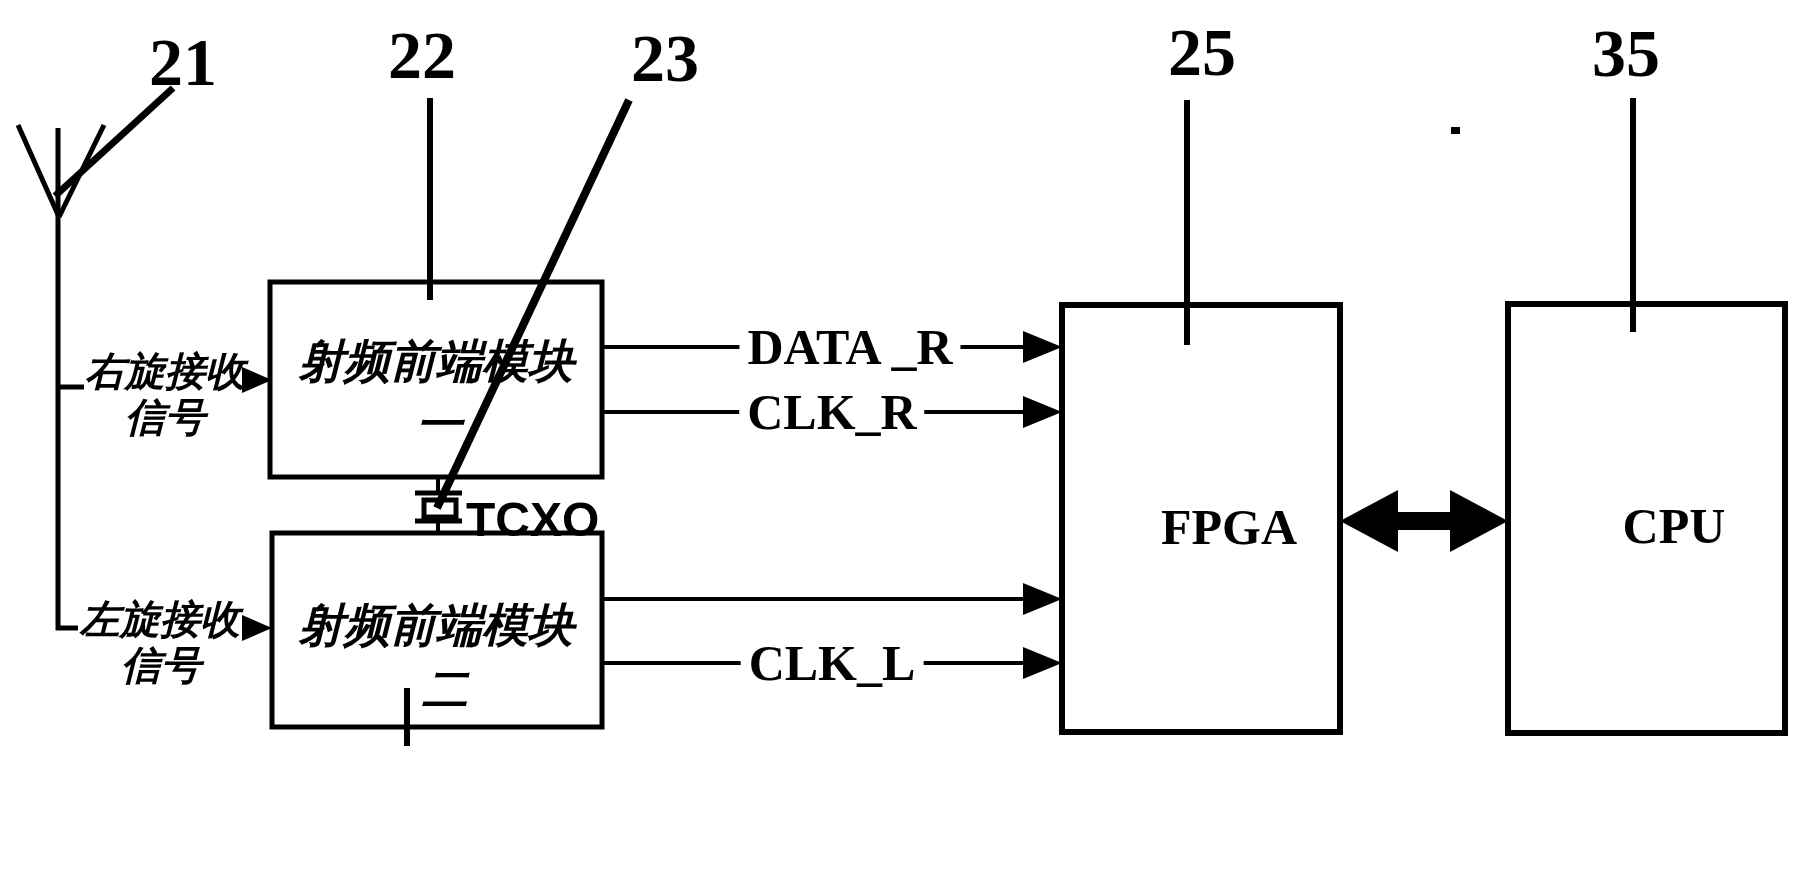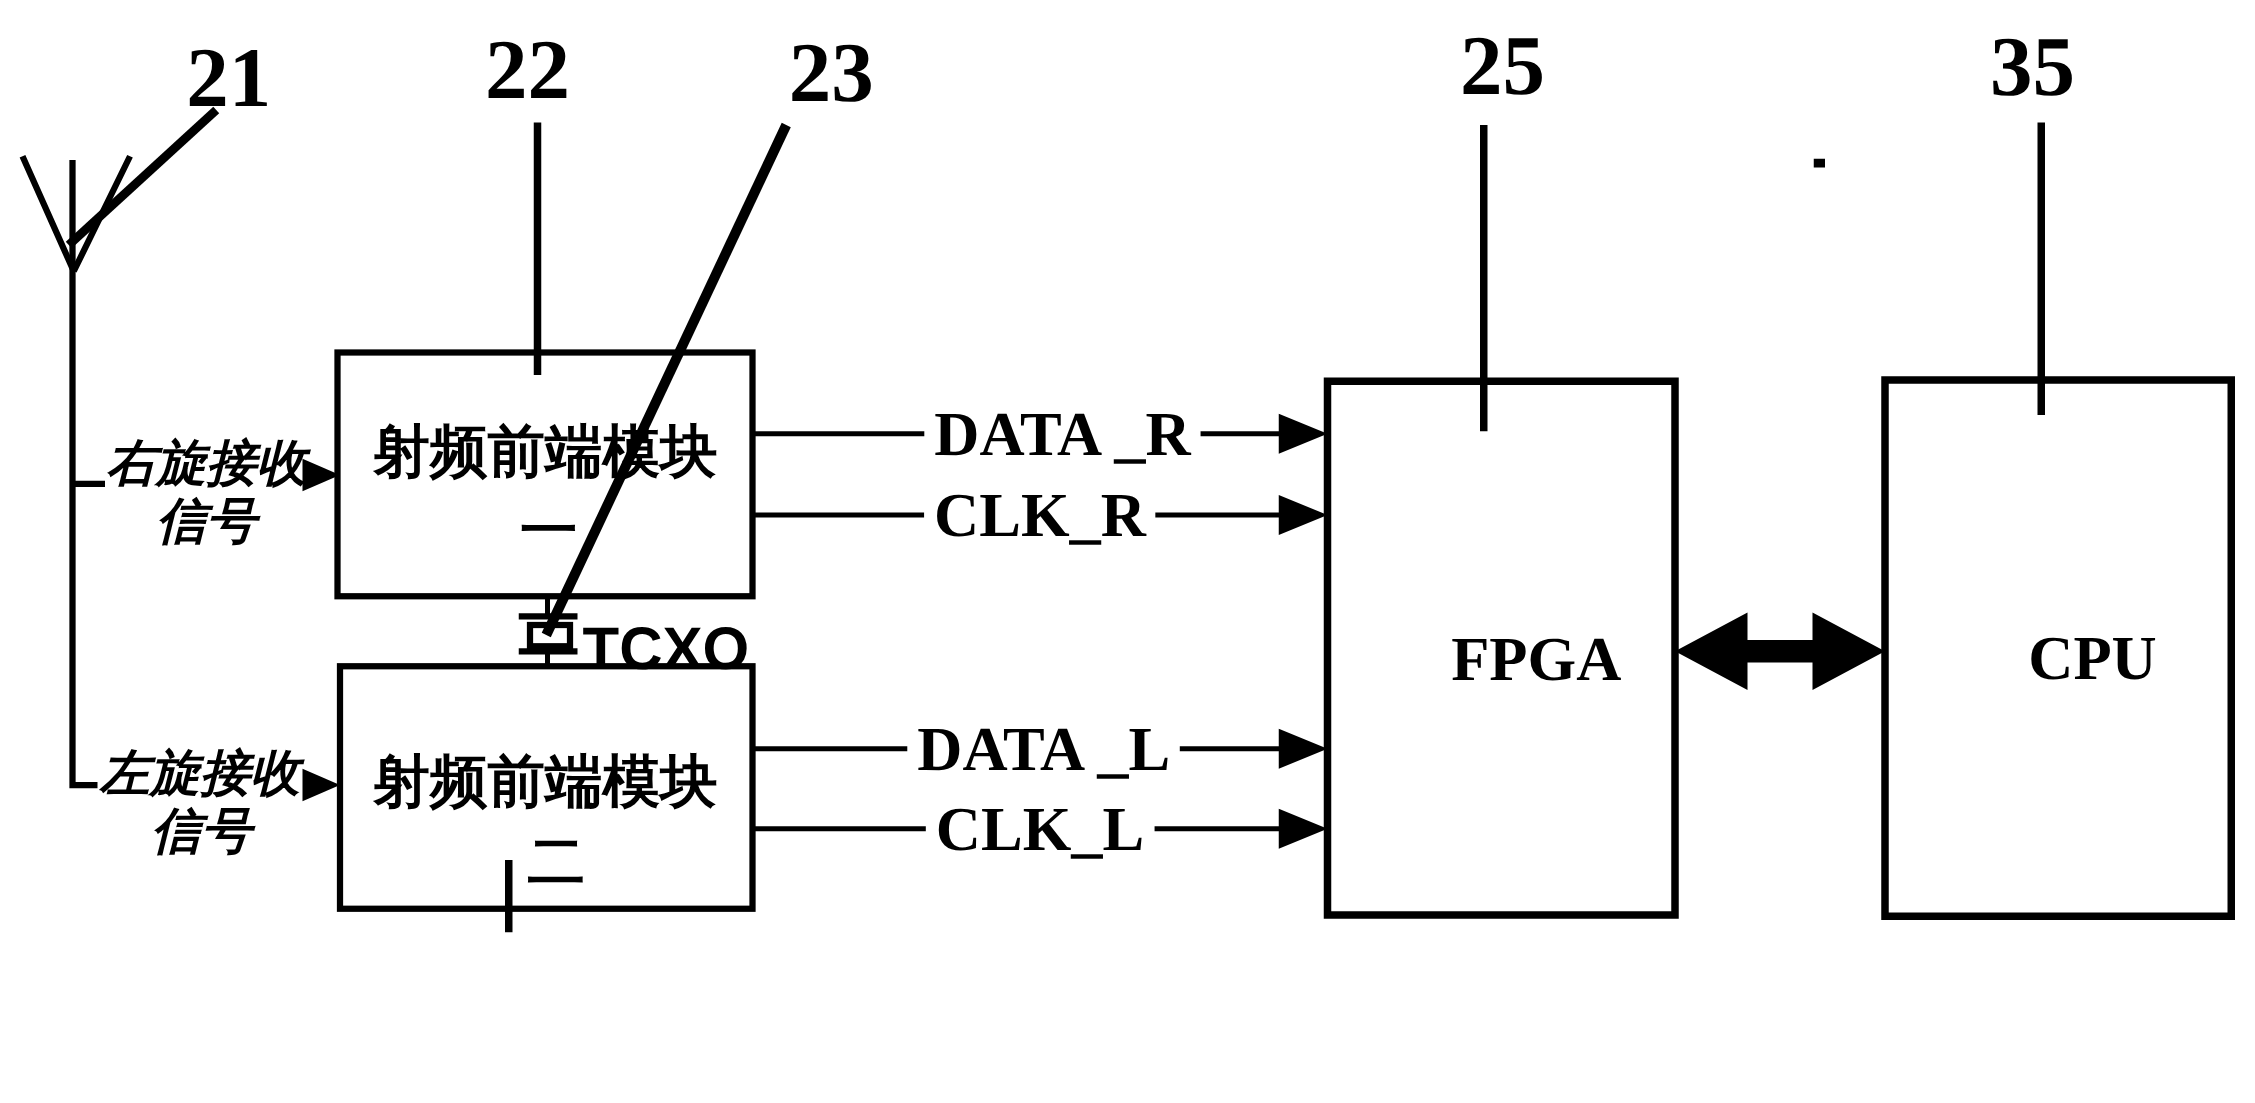--- a/index.html
+++ b/index.html
@@ -1,21 +1,21 @@
 <!DOCTYPE html>
 <html><head>
 <meta charset="utf-8">
 <style>
   html,body{margin:0;padding:0;background:#ffffff;}
   #canvas{position:relative;width:1804px;height:746px;background:#ffffff;overflow:hidden;
           font-family:"Liberation Sans",sans-serif;}
   #diagram-svg{position:absolute;left:0;top:0;}
   .lbl{position:absolute;transform:translate(-50%,-50%);white-space:nowrap;color:#000;line-height:1;}
   .ref-num{font-family:"Liberation Serif",serif;font-weight:bold;font-size:68px;}
-  .cjk-block{font-family:"Liberation Sans",sans-serif;font-weight:bold;font-size:46px;}
+  .cjk-block{font-family:"Liberation Sans",sans-serif;font-weight:bold;font-size:46px;font-style:italic;}
   .cjk-input{font-family:"Liberation Sans",sans-serif;font-weight:bold;font-size:40px;font-style:italic;}
   .sig{font-family:"Liberation Serif",serif;font-weight:bold;font-size:50px;background:#ffffff;padding:0 8px;}
   .chip{font-family:"Liberation Serif",serif;font-weight:bold;font-size:50px;margin-left:28px;}
   .tcxo{font-family:"Liberation Sans",sans-serif;font-weight:bold;font-size:48px;transform:translate(0,-50%);}
 </style>
 </head>
 <body>
 
 <div id="canvas">
 
@@ -86,16 +86,15 @@
   <div class="lbl chip" style="left:1201px;top:527px;">FPGA</div>
   <div class="lbl chip" style="left:1646px;top:526px;">CPU</div>
 
   <div class="lbl cjk-input" style="left:165px;top:371px;">右旋接收</div>
   <div class="lbl cjk-input" style="left:165px;top:417px;">信号</div>
   <div class="lbl cjk-input" style="left:160px;top:619px;">左旋接收</div>
   <div class="lbl cjk-input" style="left:161px;top:665px;">信号</div>
 
   <div class="lbl sig" style="left:836px;top:347px;margin-left:14px;">DATA _R</div>
   <div class="lbl sig" style="left:832px;top:412px;">CLK_R</div>
-  <div class="lbl sig" style="left:835px;top:599px;">DATA _L</div>
   <div class="lbl sig" style="left:832px;top:663px;">CLK_L</div>
 
 </div>
 
 </body></html>

